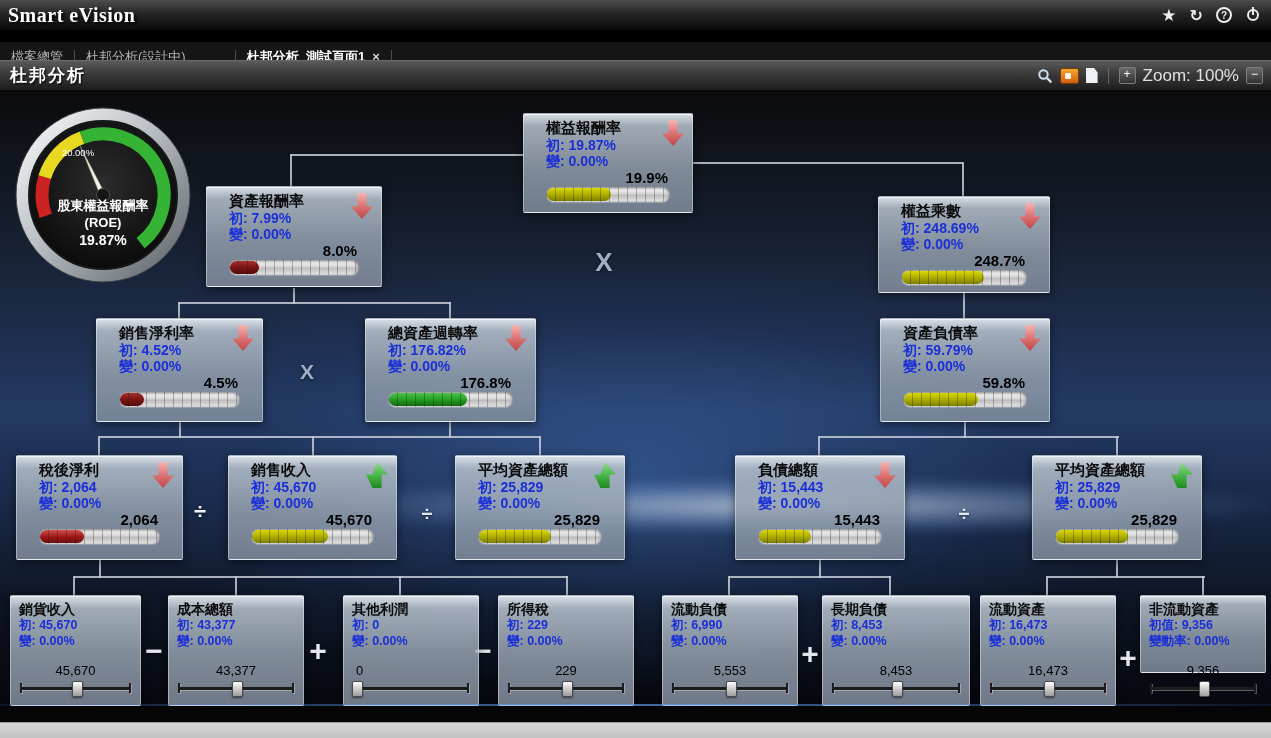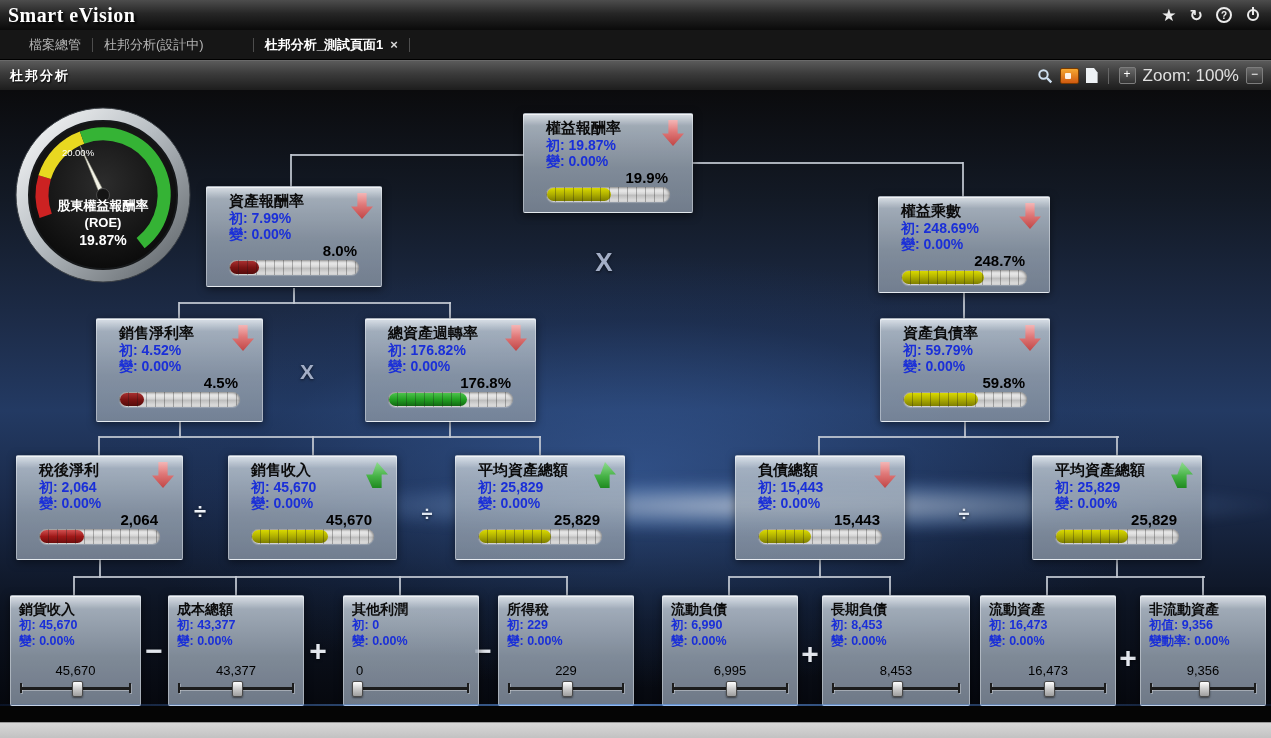--- a/index.html
+++ b/index.html
@@ -18,32 +18,32 @@
   .icon-refresh::before{content:"↻";font-size:16px;font-weight:bold;}
   .icon-help{width:16px;height:16px;border:2px solid #ececec;border-radius:50%;box-sizing:border-box;
     font-size:10px;font-weight:bold;}
   .icon-help::before{content:"?";}
   .icon-power{position:relative;width:16px;height:16px;}
   .icon-power::before{content:"";position:absolute;inset:2px;border:2px solid #ececec;border-radius:50%;}
   .icon-power::after{content:"";position:absolute;left:50%;top:0;transform:translateX(-50%);
     width:2px;height:8px;background:#ececec;}
 
   
-  #menubar{position:absolute;left:0;top:30px;width:100%;height:30px;background:#161616;
-    border-bottom:1px solid #000;display:flex;align-items:center;font-size:13px;color:#b5b5b5;box-sizing:border-box;padding-left:18px;}
+  #menubar{position:absolute;left:0;top:42px;width:100%;height:30px;background:#161616;
+    border-bottom:1px solid #000;display:flex;align-items:center;font-size:13px;color:#b5b5b5;box-sizing:border-box;}
   .mitem{padding:0 11px;cursor:pointer;white-space:nowrap;}
   .mitem.active{color:#fff;font-weight:bold;display:inline-flex;align-items:center;gap:7px;}
   .mitem .close{font-weight:bold;color:#d8d8d8;cursor:pointer;font-size:13px;}
   .msep{width:1px;height:14px;background:#4d4d4d;}
   .msep.gap{margin-left:38px;}
 
   
   #titlebar{position:absolute;left:0;top:60px;width:100%;height:30px;box-sizing:border-box;
     background:linear-gradient(180deg,#5a5a5a 0%,#3a3a3a 45%,#1d1d1d 100%);border-top:1px solid #6a6a6a;}
-  #page-title{position:absolute;left:10px;top:0;line-height:29px;color:#fff;font-size:13px;
+  #page-title{position:absolute;left:10px;top:0;line-height:29px;color:#fff;font-size:17px;
     font-weight:bold;letter-spacing:2px;text-shadow:1px 1px 2px #000;}
   #tb-right{position:absolute;right:8px;top:0;height:29px;display:flex;align-items:center;gap:7px;}
   .tbi{cursor:pointer;display:inline-flex;align-items:center;}
   .tbi.ppt{width:17px;height:14px;background:linear-gradient(180deg,#f5a papa 0,#d35400);border-radius:2px;}
   
   .ppt{width:17px;height:14px;background:linear-gradient(180deg,#f6a832,#d05a10);border:1px solid #7a3b00;
     border-radius:2px;position:relative;}
   .ppt::after{content:"";position:absolute;left:4px;top:4px;width:6px;height:6px;background:#fff;border-radius:1px;opacity:.9;}
   .doc{width:12px;height:15px;background:#eef2f5;clip-path:polygon(0 0,70% 0,100% 30%,100% 100%,0 100%);}
   .tbsep{width:1px;height:16px;background:#666;margin:0 3px;}
@@ -391,21 +391,21 @@
     <div class="sval">229</div>
     <div class="slider">
       <div class="groove"></div>
       <div class="thumb" style="left: 50%;"></div>
     </div>
   </div>
       <div class="node snode" style="left: 662px; top: 505px; width: 136px; height: 111px;">
     <div class="title">流動負債</div>
     <div class="blue"><span>初:</span> <span>6,990</span></div>
     <div class="blue"><span>變:</span> <span>0.00%</span></div>
-    <div class="sval">6,995</div>
+    <div class="sval">5,553</div>
     <div class="slider">
       <div class="groove"></div>
       <div class="thumb" style="left: 50%;"></div>
     </div>
   </div>
       <div class="node snode" style="left: 822px; top: 505px; width: 148px; height: 111px;">
     <div class="title">長期負債</div>
     <div class="blue"><span>初:</span> <span>8,453</span></div>
     <div class="blue"><span>變:</span> <span>0.00%</span></div>
     <div class="sval">8,453</div>
@@ -417,21 +417,21 @@
       <div class="node snode" style="left: 980px; top: 505px; width: 136px; height: 111px;">
     <div class="title">流動資產</div>
     <div class="blue"><span>初:</span> <span>16,473</span></div>
     <div class="blue"><span>變:</span> <span>0.00%</span></div>
     <div class="sval">16,473</div>
     <div class="slider">
       <div class="groove"></div>
       <div class="thumb" style="left: 50%;"></div>
     </div>
   </div>
-      <div class="node snode" style="left: 1140px; top: 505px; width: 126px; height: 111px;">
+      <div class="node snode" style="left: 1140px; top: 505px; width: 126px; height: 78px;">
     <div class="title">非流動資產</div>
     <div class="blue"><span>初值:</span> <span>9,356</span></div>
     <div class="blue"><span>變動率:</span> <span>0.00%</span></div>
     <div class="sval">9,356</div>
     <div class="slider">
       <div class="groove"></div>
       <div class="thumb" style="left: 50%;"></div>
     </div>
   </div>
     </div>

